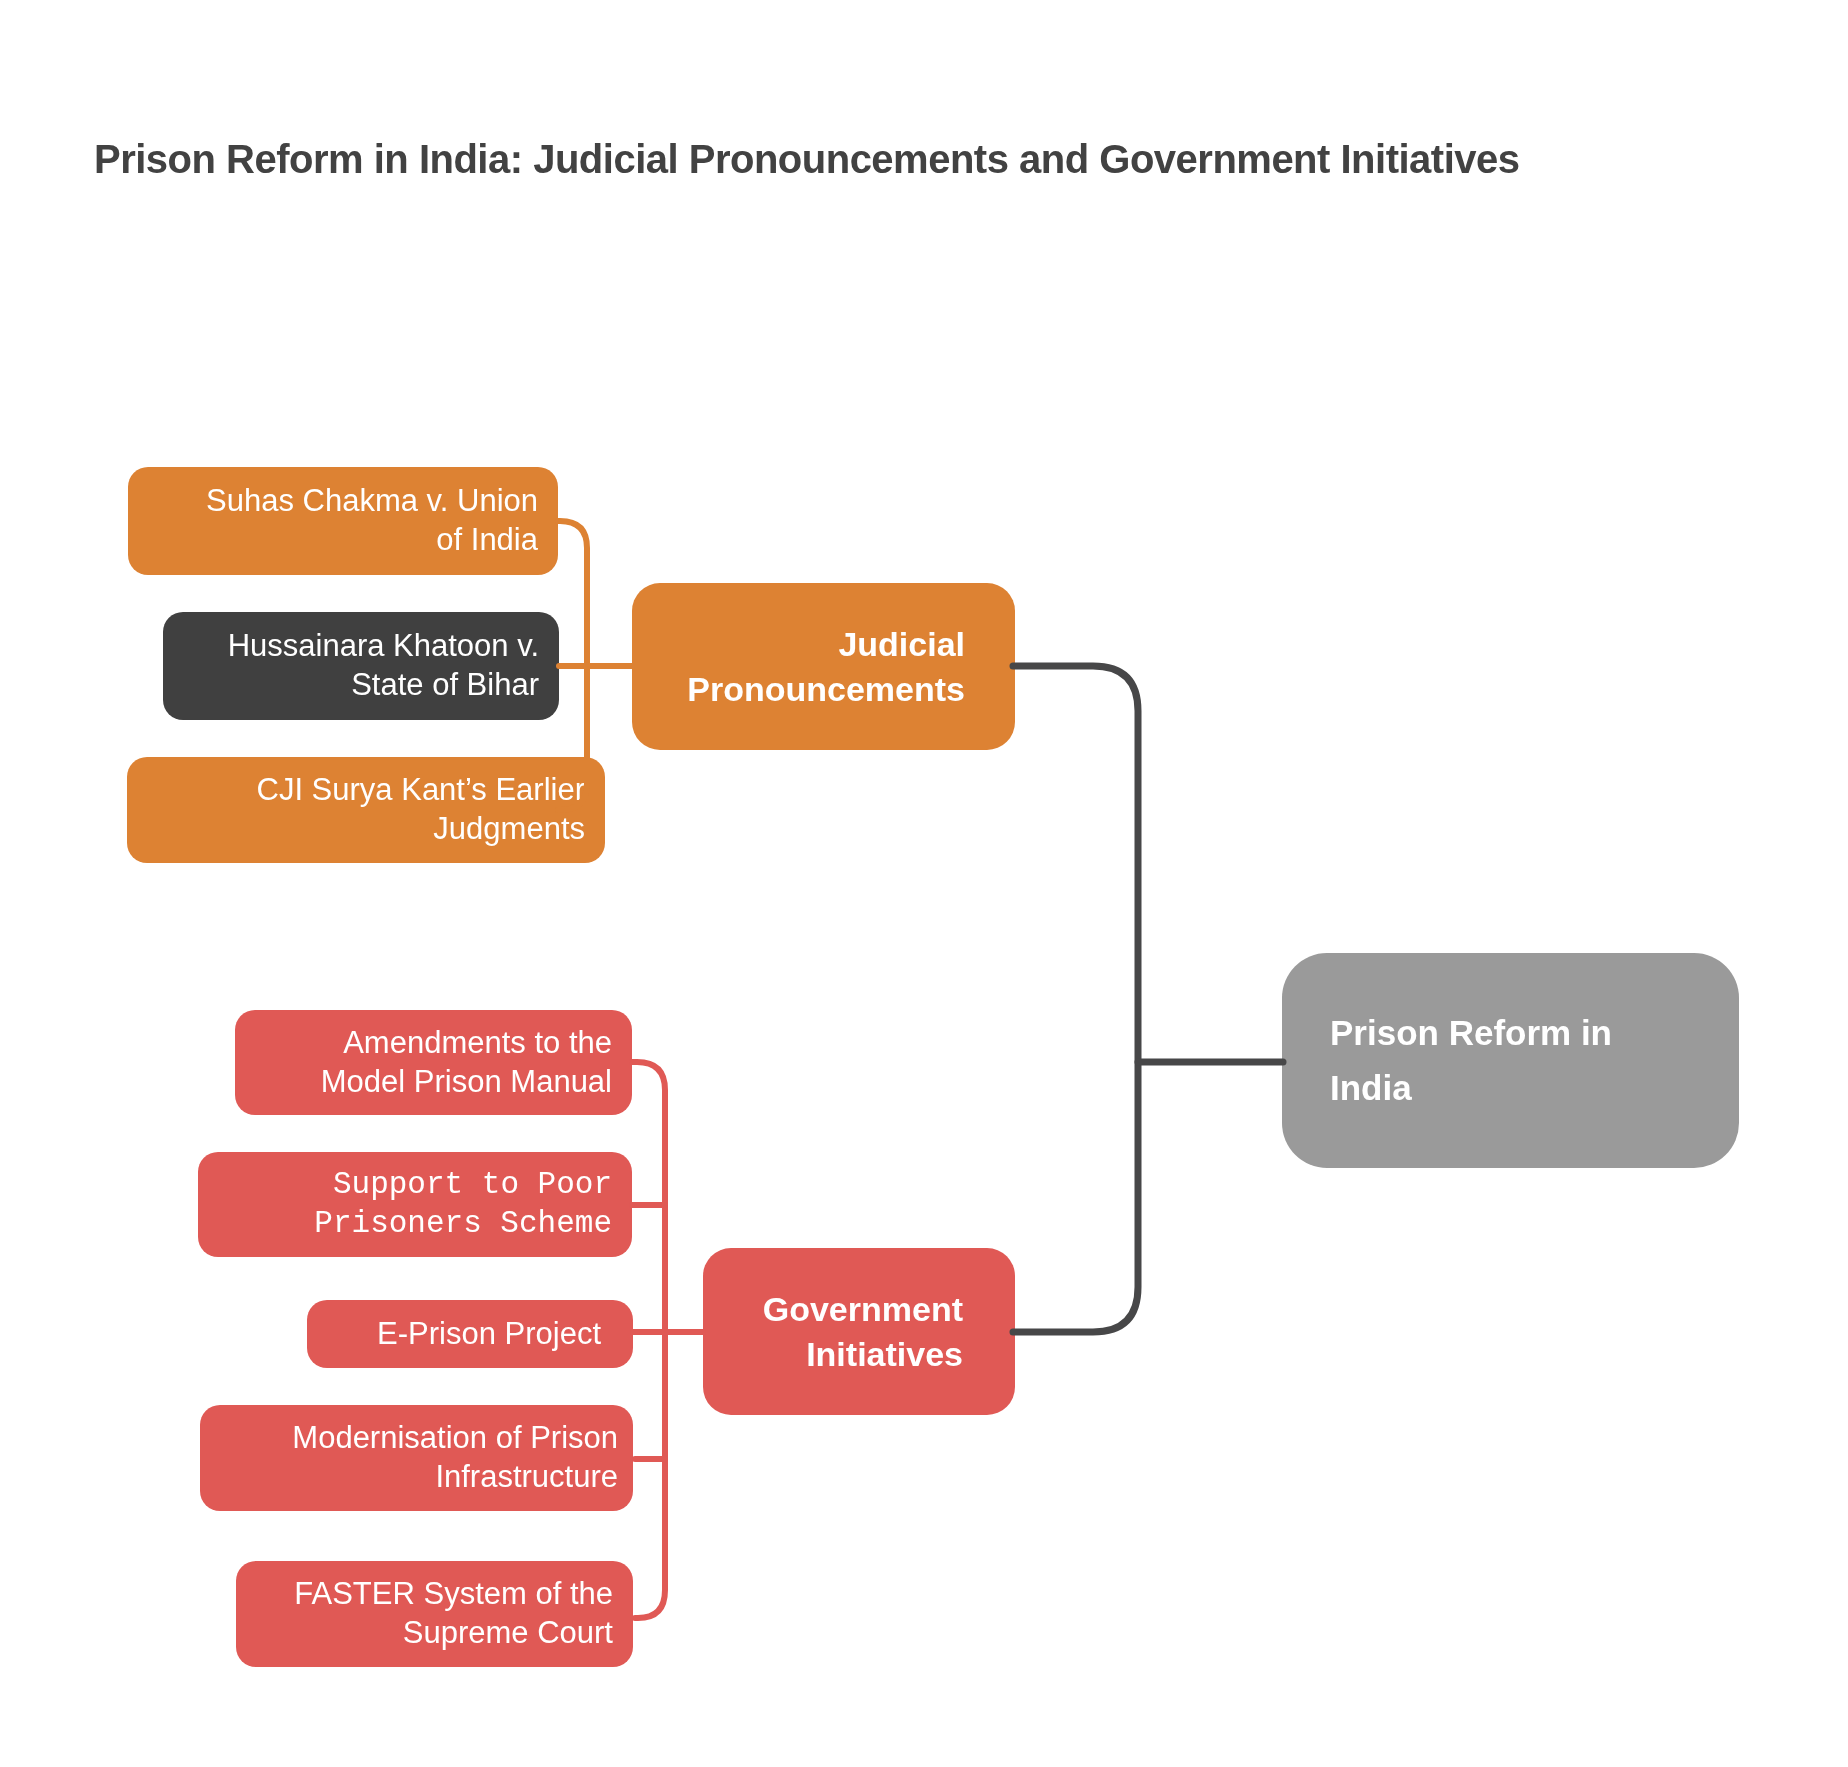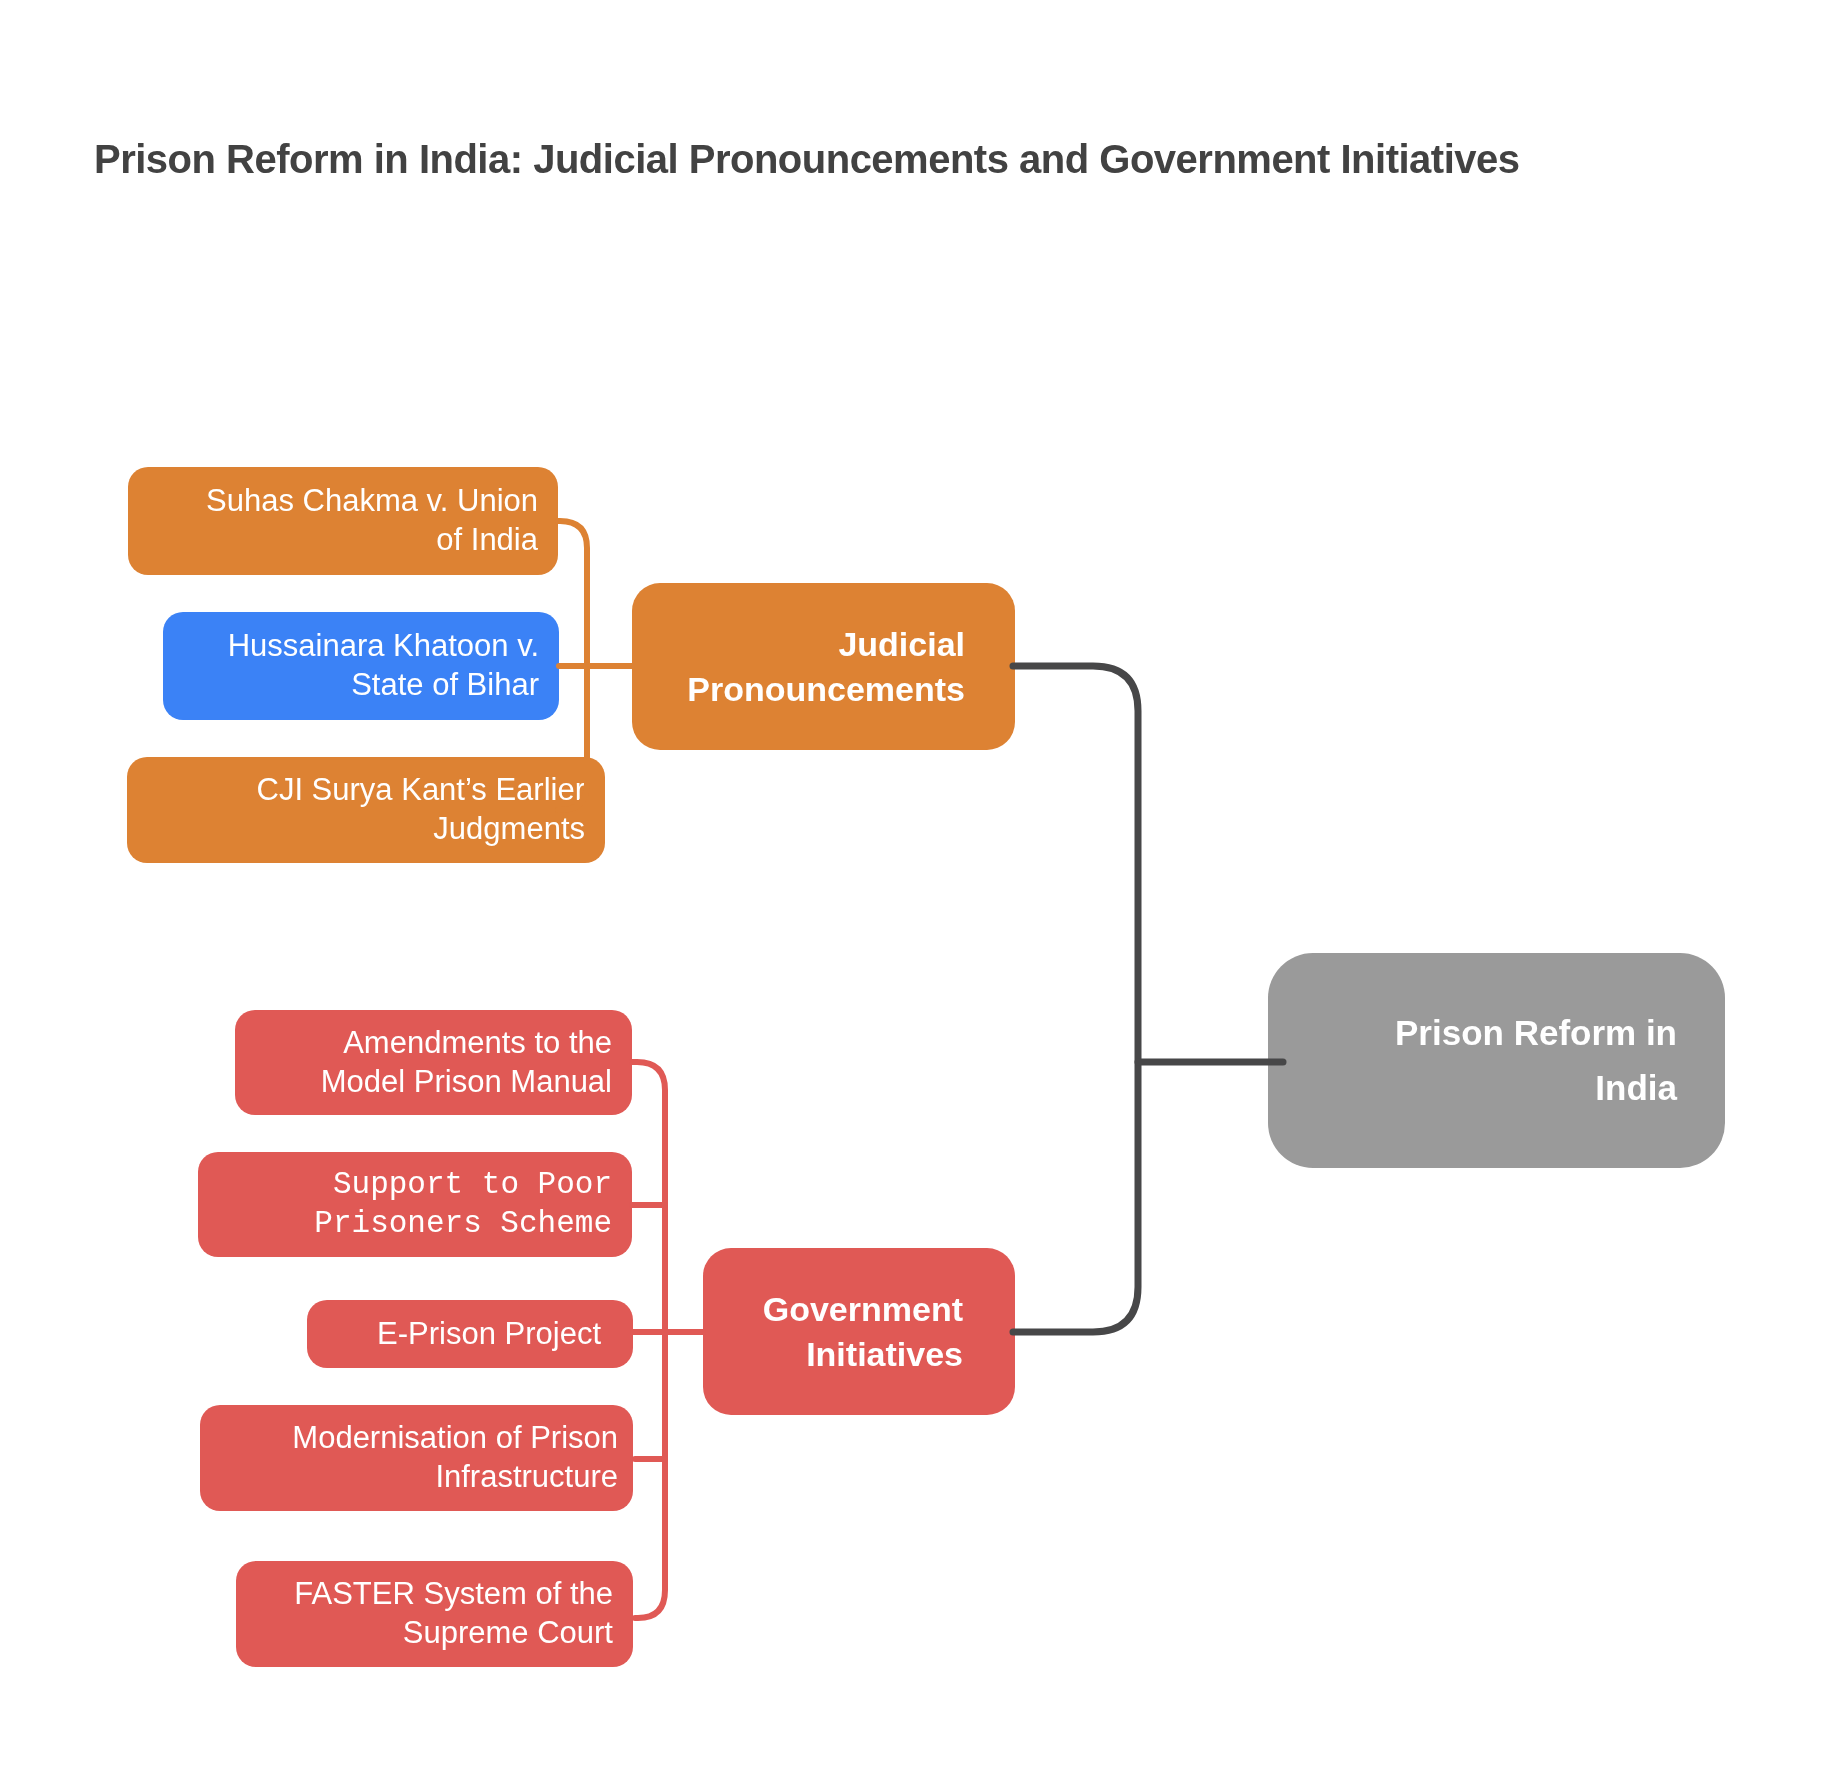--- a/index.html
+++ b/index.html
@@ -41,21 +41,21 @@
     justify-content:flex-end;
     box-sizing:border-box;
     text-align:right;
     color:#ffffff;
     z-index:2;
   }
   .child{font-size:31px;line-height:1.25;border-radius:20px;}
   .parent{font-size:34px;font-weight:bold;line-height:1.3;border-radius:28px;}
   .root{
     font-size:35px;font-weight:bold;line-height:1.55;border-radius:45px;
-    justify-content:center;text-align:right;
+    justify-content:center;text-align:left;margin-left:14px;
   }
   
   #n-suhas        {left:128px; top:467px;  width:430px; height:108px; padding:0 20px 0 58px;}
   #n-hussainara   {left:163px; top:612px;  width:396px; height:108px; padding:0 20px 0 24px;}
   #n-cji          {left:127px; top:757px;  width:478px; height:106px; padding:0 20px 0 40px;}
   #n-judicial     {left:632px; top:583px;  width:383px; height:167px; padding:0 50px 0 18px;}
   
   #n-amendments   {left:235px; top:1010px; width:397px; height:105px; padding:0 20px 0 60px;}
   #n-support      {left:198px; top:1152px; width:434px; height:105px; padding:0 20px 0 36px;font-family:Liberation Mono, monospace;}
   #n-eprison      {left:307px; top:1300px; width:326px; height:68px;  padding:0 32px 0 16px;}
@@ -67,21 +67,21 @@
 </style>
 </head>
 <body>
 
 <div class="canvas">
 
   <h1 class="title" style="color: rgb(66, 66, 66);">Prison Reform in India: Judicial Pronouncements and Government Initiatives</h1>
 
   <div class="node child" id="n-suhas" style="background-color: rgb(221, 130, 51);">Suhas Chakma v. Union of India</div>
 
-  <div class="node child" id="n-hussainara" style="background-color: #3b82f6;">Hussainara Khatoon v. State of Bihar</div>
+  <div class="node child" id="n-hussainara" style="background-color: #404040;">Hussainara Khatoon v. State of Bihar</div>
 
   <div class="node child" id="n-cji" style="background-color: rgb(221, 130, 51);">CJI Surya Kant’s Earlier Judgments</div>
 
   <div class="node parent" id="n-judicial" style="background-color: rgb(221, 130, 51);">Judicial Pronouncements</div>
 
   <div class="node child" id="n-amendments" style="background-color: rgb(224, 89, 85); border-radius: 20px;">Amendments to the Model Prison Manual</div>
 
   <div class="node child" id="n-support" style="background-color: rgb(224, 89, 85);">Support to Poor Prisoners Scheme</div>
 
   <div class="node child" id="n-eprison" style="background-color: rgb(224, 89, 85);">E-Prison Project</div>

